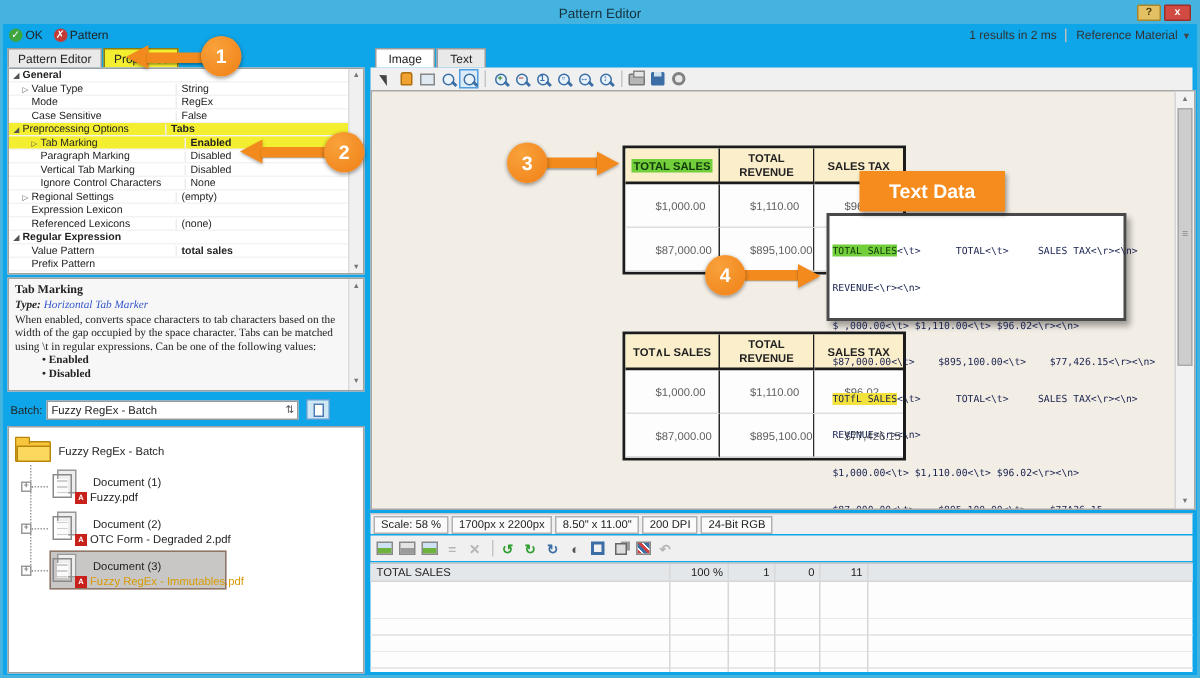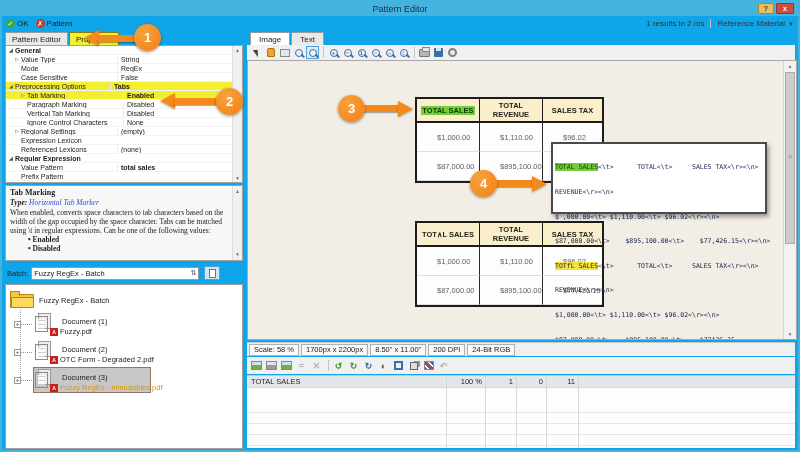--- a/index.html
+++ b/index.html
@@ -93,21 +93,21 @@
   .vscroll .ar{position:absolute;left:0;right:0;text-align:center;font-size:5px;color:#777;}
   .vs-up{top:2px;} .vs-dn{bottom:2px;}
   .vthumb{position:absolute;left:1px;right:1px;top:11px;height:172px;background:#cdcdcd;border:1px solid #aaa;}
   .vthumb::after{content:"≡";position:absolute;left:0;right:0;top:50%;margin-top:-5px;text-align:center;font-size:7px;color:#888;}
   .doc-table{position:absolute;width:189px;background:#fff;border:2px solid #1c1c1c;display:grid;grid-template-columns:63px 63px 59px;}
   .dhc{background:#faeecb;border-right:1px solid #1c1c1c;border-bottom:2px solid #1c1c1c;display:flex;align-items:center;justify-content:center;text-align:center;font-size:7.5px;font-weight:bold;color:#222;padding:2px 1px;}
   .dhc:nth-child(3){border-right:none;}
   .dcell{border-right:1px solid #2a2a2a;border-bottom:1px solid #dedede;font-size:7.5px;color:#5f5f5f;display:flex;align-items:center;padding-left:20px;height:29px;background:#fdfdfd;}
   .dcell.last{border-right:none;}
   .hl-green{background:#72ce3a;color:#10380a;padding:0 1px;}
-  .tpopup{position:absolute;left:303px;top:81px;width:216px;height:72px;background:#fff;border:2px solid #4a4a4a;
+  .tpopup{position:absolute;left:303px;top:81px;width:200px;height:72px;background:#fff;border:2px solid #4a4a4a;
           box-shadow:2px 3px 4px rgba(0,0,0,.35);padding:3px 2px;font-family:"DejaVu Sans Mono",monospace;
           font-size:6.5px;line-height:8.2px;color:#17204e;white-space:pre;z-index:20;}
   .hly{background:#f2e23b;}
   .hlg{background:#72ce3a;color:#10380a;}
   .tdlabel{position:absolute;left:325px;top:53px;width:97px;height:27px;background:#f68b1e;color:#fff;font-weight:bold;font-size:13px;display:flex;align-items:center;justify-content:center;box-shadow:1px 2px 3px rgba(0,0,0,.35);z-index:25;}
   
   .scalebar{position:absolute;left:245px;top:340px;right:3px;height:14px;display:flex;align-items:center;border-top:1px solid #c6c6c6;background:#f0f0f0;padding-left:2px;font-size:7.5px;}
   .seg{border:1px solid #b0b0b0;background:#fafafa;padding:0px 4px;margin-right:2px;height:12px;display:flex;align-items:center;}
   .botbar{position:absolute;left:245px;top:355px;right:3px;height:17px;display:flex;align-items:center;background:#f0f0f0;padding-left:3px;}
   .bi{width:13px;height:13px;margin-right:2px;display:flex;align-items:center;justify-content:center;font-size:9px;position:relative;}
@@ -438,20 +438,21 @@
       <div class="dhc">TOTAL REVENUE</div>
       <div class="dhc">SALES TAX</div>
       <div class="dcell">$1,000.00</div>
       <div class="dcell">$1,110.00</div>
       <div class="dcell last">$96.02</div>
       <div class="dcell row2">$87,000.00</div>
       <div class="dcell row2">$895,100.00</div>
       <div class="dcell last row2">$77,426.15</div>
     </div>
 
+    <div class="tdlabel">Text Data</div>
     <div class="tpopup">
       <div class="pl"><span class="hlg">TOTAL SALES</span><span>&lt;\t&gt;      TOTAL&lt;\t&gt;     SALES TAX&lt;\r&gt;&lt;\n&gt;</span></div>
       <div class="pl"><span>REVENUE&lt;\r&gt;&lt;\n&gt;</span></div>
       <div class="pl"><span>$ ,000.00&lt;\t&gt; $1,110.00&lt;\t&gt; $96.02&lt;\r&gt;&lt;\n&gt;</span></div>
       <div class="pl"><span>$87,000.00&lt;\t&gt;    $895,100.00&lt;\t&gt;    $77,426.15&lt;\r&gt;&lt;\n&gt;</span></div>
       <div class="pl"><span class="hly">TOTfL SALES</span><span>&lt;\t&gt;      TOTAL&lt;\t&gt;     SALES TAX&lt;\r&gt;&lt;\n&gt;</span></div>
       <div class="pl"><span>REVENUE&lt;\r&gt;&lt;\n&gt;</span></div>
       <div class="pl"><span>$1,000.00&lt;\t&gt; $1,110.00&lt;\t&gt; $96.02&lt;\r&gt;&lt;\n&gt;</span></div>
       <div class="pl"><span>$87,000 00&lt;\t&gt;    $895,100.00&lt;\t&gt;    $77A26.15</span></div>
     </div>

